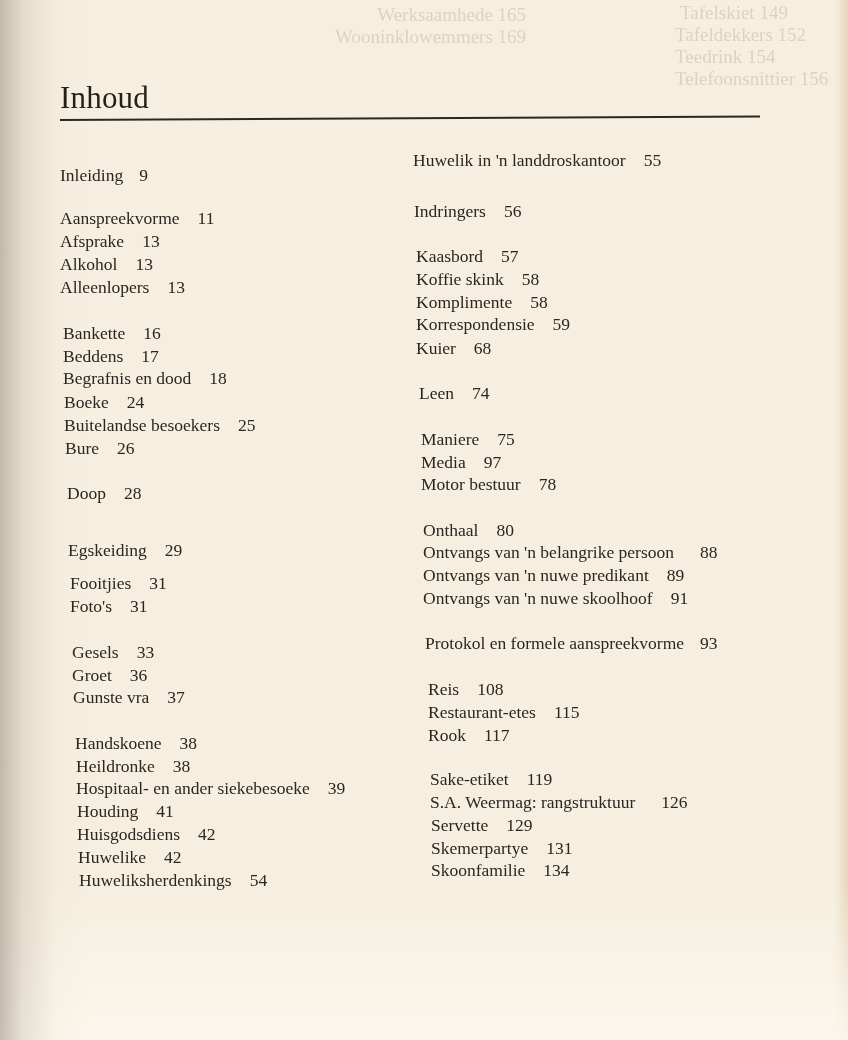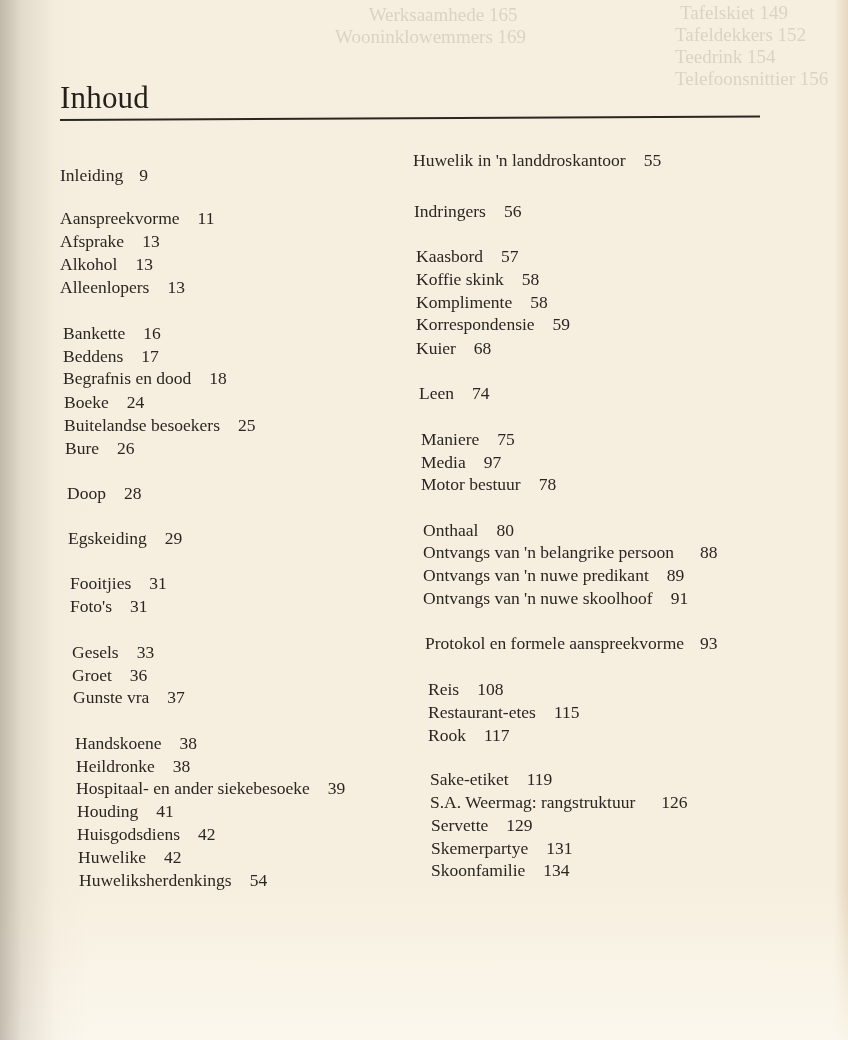--- a/index.html
+++ b/index.html
@@ -25,21 +25,21 @@
       #f6efdf;
   }
   .bleed {
     position: absolute;
     color: rgba(120,110,95,0.22);
     font-size: 19px;
     line-height: 22px;
     white-space: nowrap;
     filter: blur(0.4px);
   }
-  .bleed-left { left: 210px; top: 4px; text-align: center; }
+  .bleed-left { left: 210px; top: 4px; text-align: right; }
   .bleed-right { left: 450px; top: 2px; }
   .bleed-line { display: block; }
 
   .title {
     position: absolute;
     left: 60px;
     top: 80px;
     font-size: 31px;
     line-height: 36px;
     color: #231f1b;
@@ -100,21 +100,21 @@
 
     <div class="entry" style="left:63px;top:322px"><span>Bankette</span><span class="num">16</span></div>
     <div class="entry" style="left:63px;top:345px"><span>Beddens</span><span class="num">17</span></div>
     <div class="entry" style="left:63px;top:367px"><span>Begrafnis en dood</span><span class="num">18</span></div>
     <div class="entry" style="left:64px;top:391px"><span>Boeke</span><span class="num">24</span></div>
     <div class="entry" style="left:64px;top:414px"><span>Buitelandse besoekers</span><span class="num">25</span></div>
     <div class="entry" style="left:65px;top:437px"><span>Bure</span><span class="num">26</span></div>
 
     <div class="entry" style="left:67px;top:482px"><span>Doop</span><span class="num">28</span></div>
 
-    <div class="entry" style="left:68px;top:527px"><span>Egskeiding</span><span class="num">29</span></div>
+    <div class="entry" style="left:68px;top:539px"><span>Egskeiding</span><span class="num">29</span></div>
 
     <div class="entry" style="left:70px;top:572px"><span>Fooitjies</span><span class="num">31</span></div>
     <div class="entry" style="left:70px;top:595px"><span>Foto's</span><span class="num">31</span></div>
 
     <div class="entry" style="left:72px;top:641px"><span>Gesels</span><span class="num">33</span></div>
     <div class="entry" style="left:72px;top:664px"><span>Groet</span><span class="num">36</span></div>
     <div class="entry" style="left:73px;top:686px"><span>Gunste vra</span><span class="num">37</span></div>
 
     <div class="entry" style="left:75px;top:732px"><span>Handskoene</span><span class="num">38</span></div>
     <div class="entry" style="left:76px;top:755px"><span>Heildronke</span><span class="num">38</span></div>

